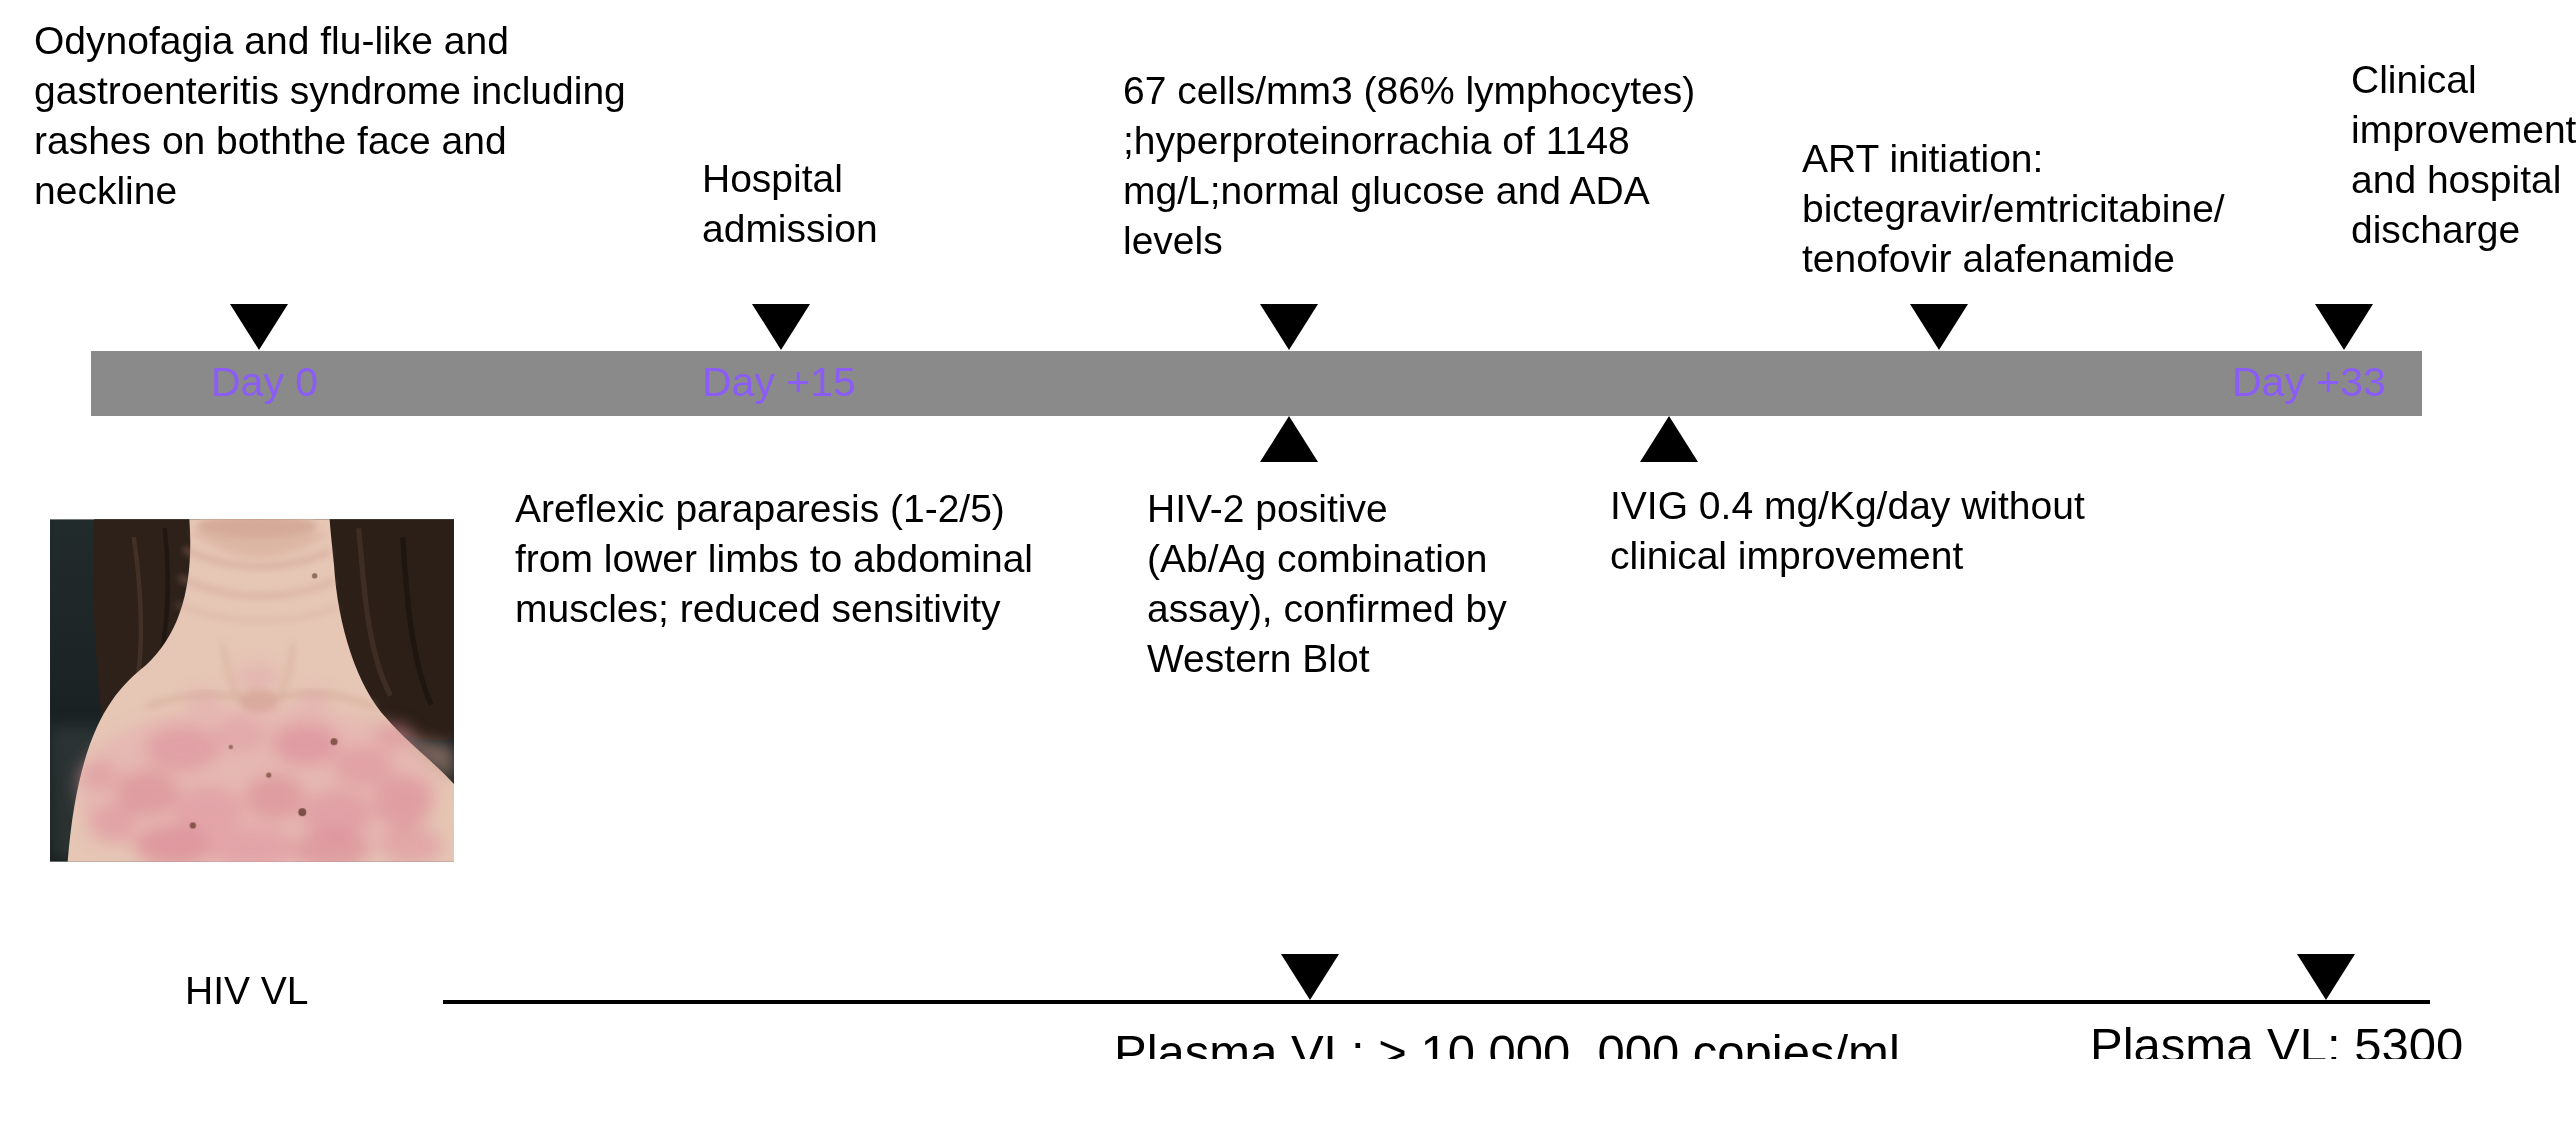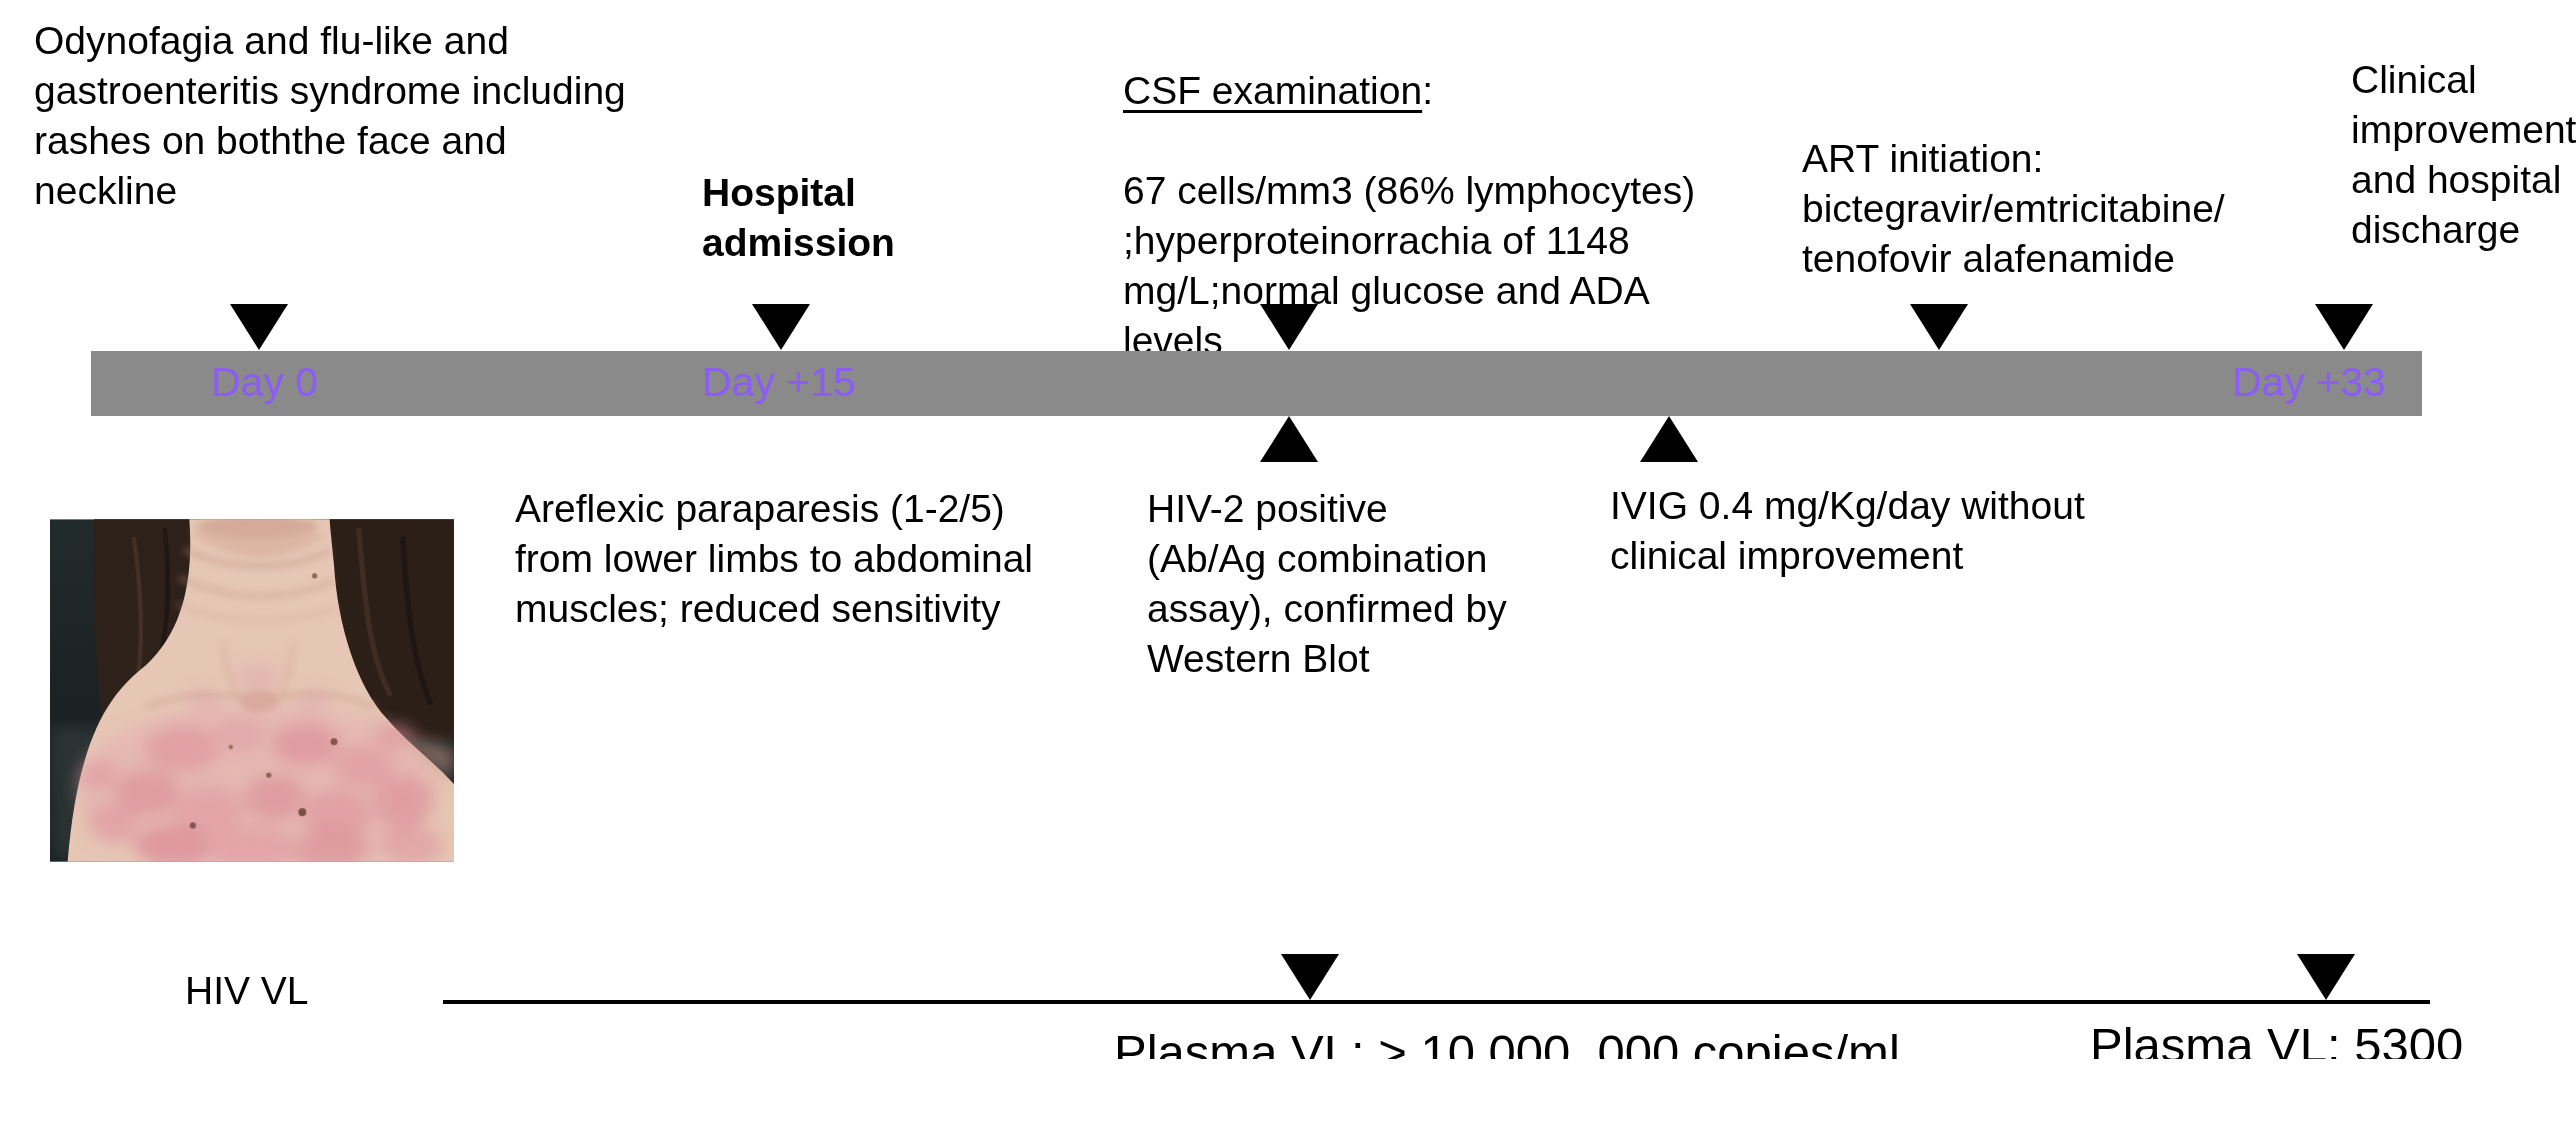--- a/index.html
+++ b/index.html
@@ -72,25 +72,24 @@
 </head>
 <body>
 
 <div id="canvas">
 
   <div class="ann" style="left:34px;top:16px;">Odynofagia and flu-like and
 gastroenteritis syndrome including
 rashes on boththe face and
 neckline</div>
 
-  <div class="ann" style="left:702px;top:168px;font-weight:bold;">Hospital
+  <div class="ann" style="left:702px;top:154px;">Hospital
 admission</div>
 
   <div class="ann" style="left:1123px;top:16px;">
-    <div class="csf-title"><span class="u">CSF examination</span><span>:</span></div>
     <div>67 cells/mm3 (86% lymphocytes)
 ;hyperproteinorrachia of 1148
 mg/L;normal glucose and ADA
 levels</div>
   </div>
 
   <div class="ann" style="left:1802px;top:134px;">ART initiation:
 bictegravir/emtricitabine/
 tenofovir alafenamide</div>
 

